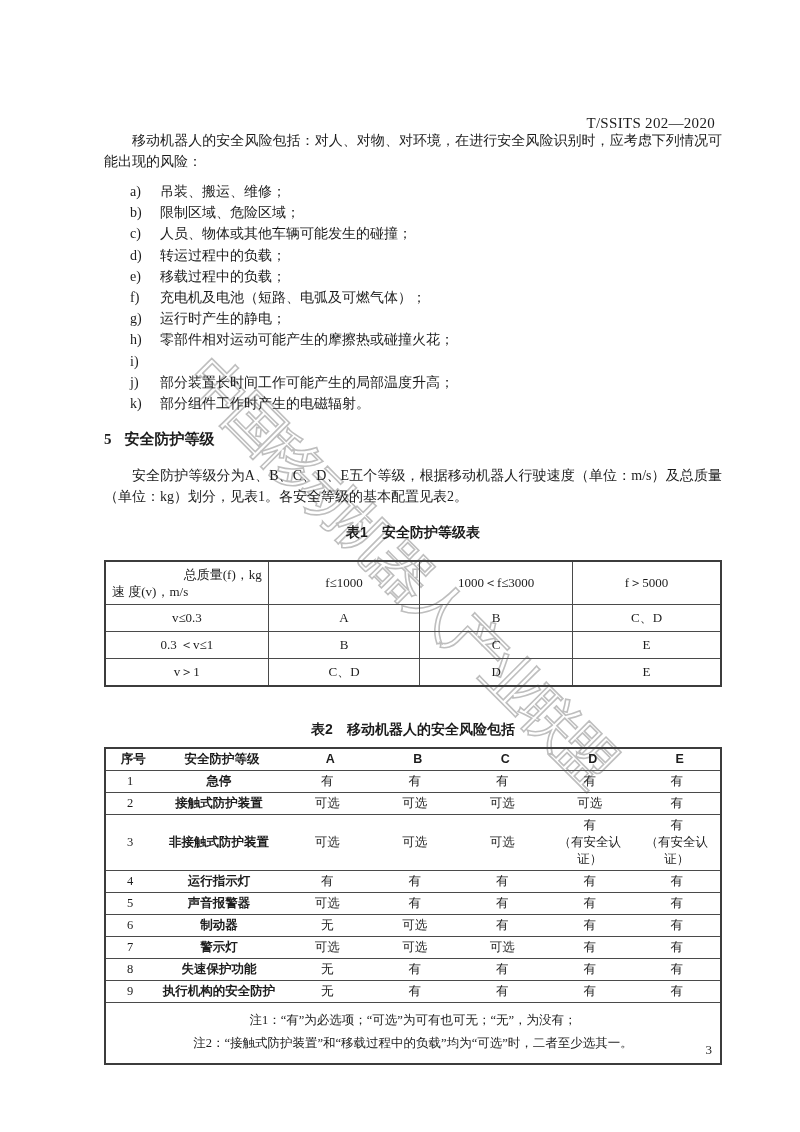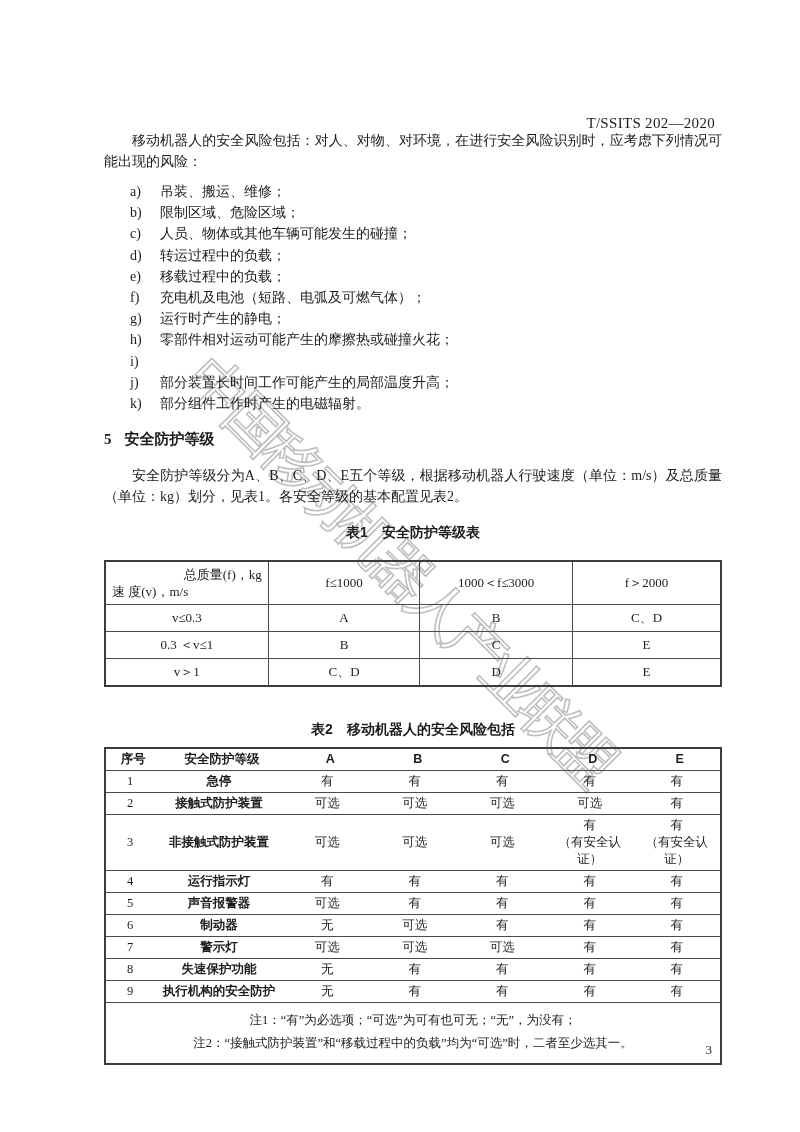--- a/index.html
+++ b/index.html
@@ -193,21 +193,21 @@
           <col style="width:24.1%">
         </colgroup>
       <tbody>
         <tr>
           <td class="t1-corner">
             <span class="corner-top">总质量(f)，kg</span>
             <span class="corner-bottom">速 度(v)，m/s</span>
           </td>
           <td>f≤1000</td>
           <td>1000＜f≤3000</td>
-          <td>f＞2000</td>
+          <td>f＞5000</td>
         </tr>
         <tr>
           <td>v≤0.3</td>
           <td>A</td>
           <td>B</td>
           <td>C、D</td>
         </tr>
         <tr>
           <td>0.3 ＜v≤1</td>
           <td>B</td>

